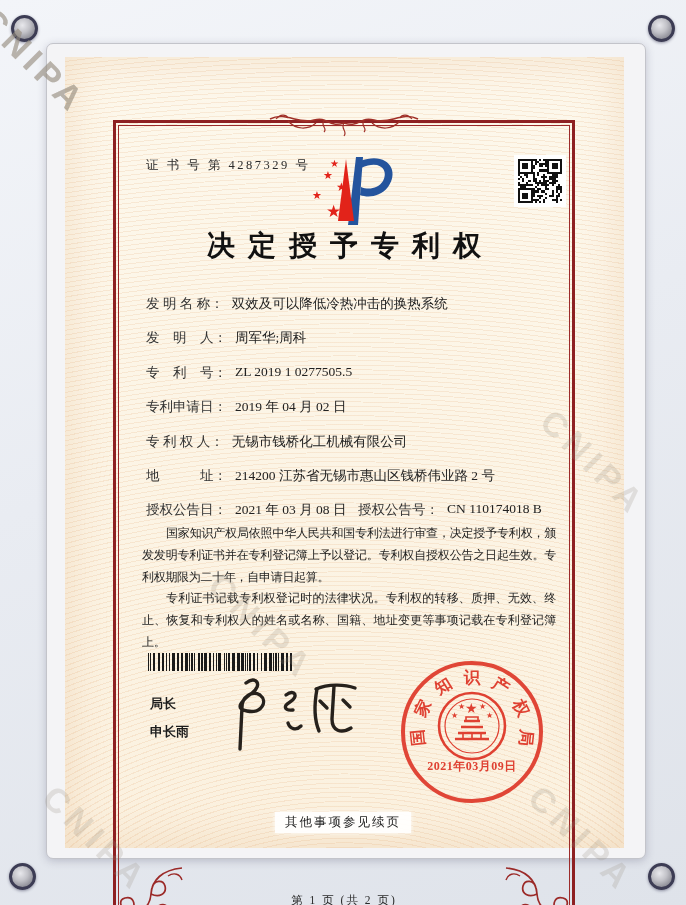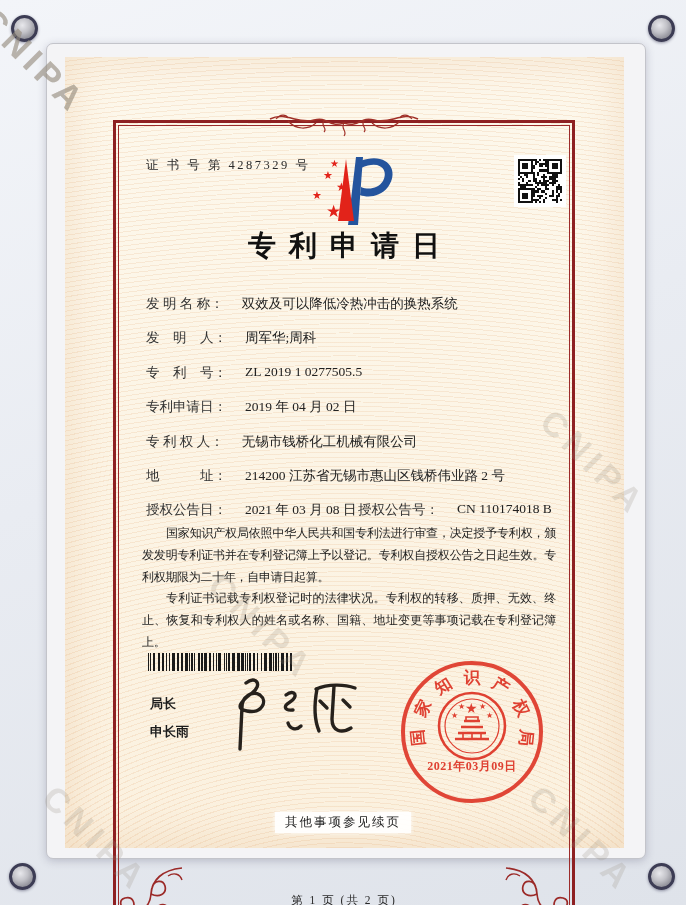--- a/index.html
+++ b/index.html
@@ -56,21 +56,21 @@
 
   .qr-box { position:absolute; left:398px; top:32px; width:52px; height:52px; background:#fff;
             padding:4px; z-index:4; }
 
   .cert-title { position:absolute; top:104px; width:100%; text-align:center; font-size:28px;
                 font-weight:bold; letter-spacing:13px; padding-left:13px; color:#111; z-index:4; }
 
   .fields { position:absolute; left:30px; top:172px; right:20px; z-index:4; font-size:13.5px; color:#222; }
   .frow { display:flex; height:34.4px; align-items:flex-start; white-space:nowrap; }
   .flabel { color:#333; }
-  .fvalue { margin-left:18px; }
+  .fvalue { margin-left:8px; }
   .fcell-left { width:212px; display:flex; }
 
   .paras { position:absolute; left:26px; top:400px; width:414px; z-index:4;
            font-size:12px; line-height:21.8px; letter-spacing:-0.3px;
            text-align:justify; color:#1e1e1e; }
   .paras p { text-indent:2em; }
 
   .barcode { position:absolute; left:32px; top:530px; width:146px; height:18px; display:flex; z-index:4; }
   .barcode .bar { height:100%; }
 
@@ -389,21 +389,21 @@
           <rect x="4" y="20" width="1" height="1" fill="#111"></rect>
           <rect x="5" y="20" width="1" height="1" fill="#111"></rect>
           <rect x="6" y="20" width="1" height="1" fill="#111"></rect>
           <rect x="8" y="20" width="1" height="1" fill="#111"></rect>
           <rect x="10" y="20" width="1" height="1" fill="#111"></rect>
           <rect x="12" y="20" width="1" height="1" fill="#111"></rect>
           <rect x="18" y="20" width="1" height="1" fill="#111"></rect>
         </svg>
     </div>
 
-    <div class="cert-title">专利申请日</div>
+    <div class="cert-title">决定授予专利权</div>
 
     <div class="fields">
       <div class="frow">
         <span class="flabel">发 明 名 称：</span>
         <span class="fvalue">双效及可以降低冷热冲击的换热系统</span>
       </div>
       <div class="frow">
         <span class="flabel">发　明　人：</span>
         <span class="fvalue">周军华;周科</span>
       </div>

